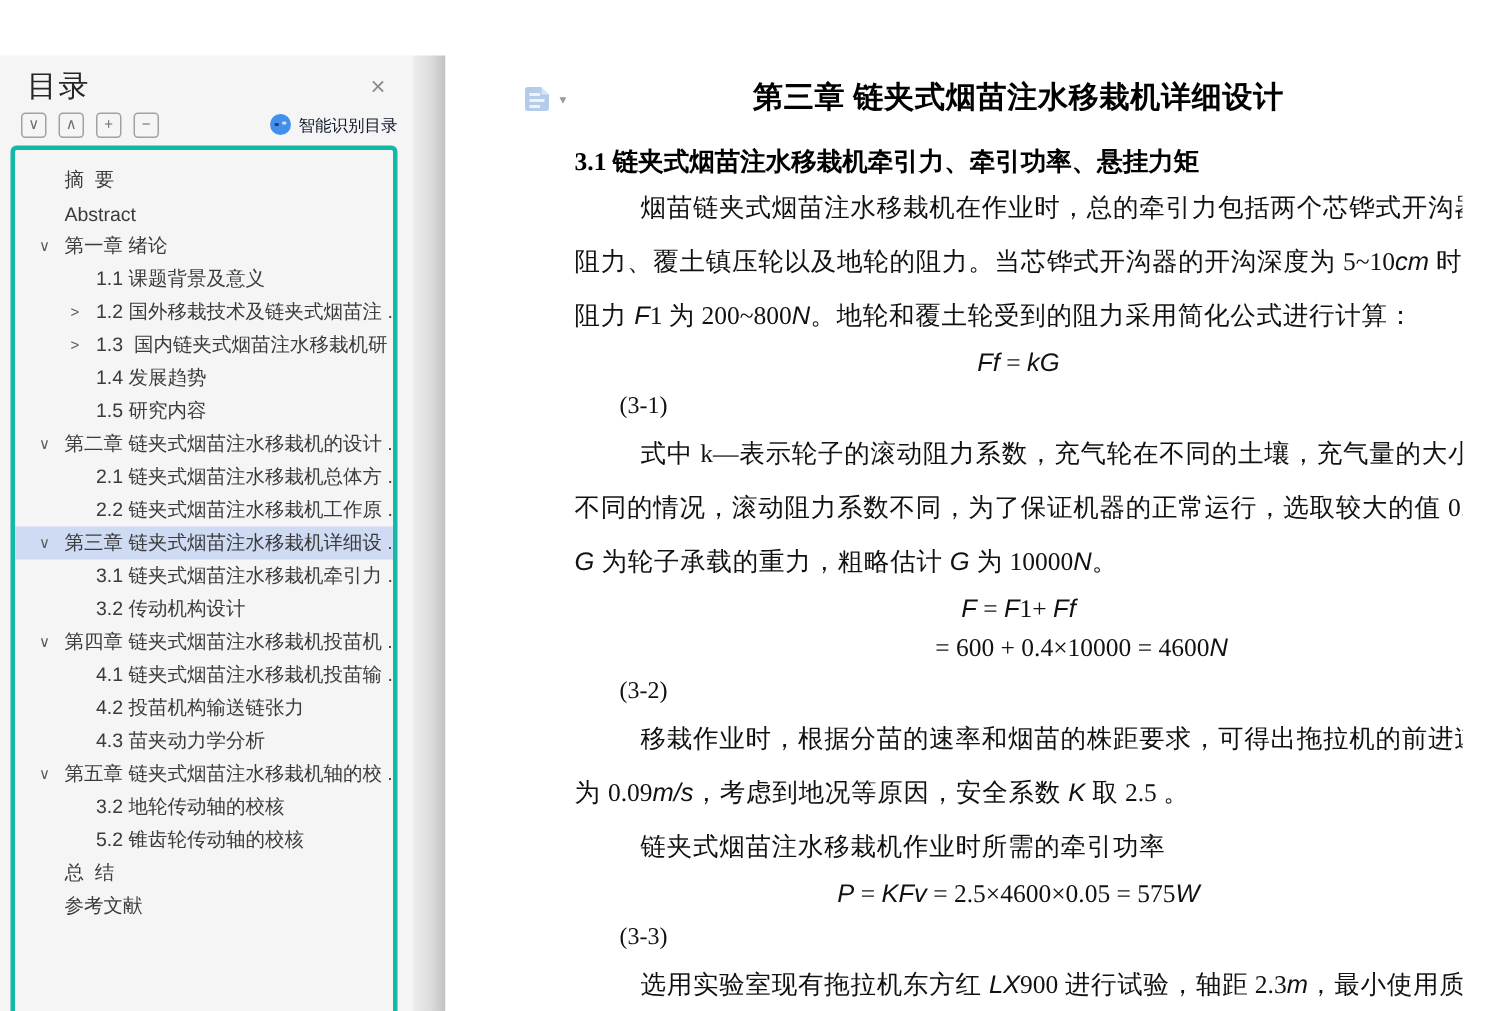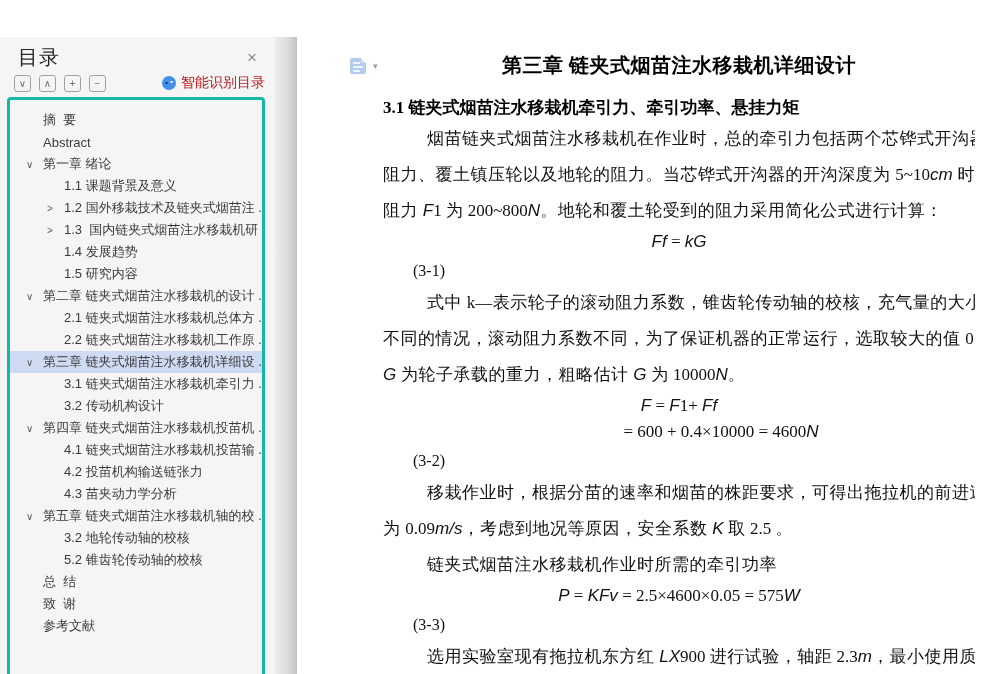--- a/index.html
+++ b/index.html
@@ -15,21 +15,21 @@
   .sb-close{font-size:17px;color:#8c8c8c;cursor:pointer;line-height:1;padding:2px 4px;}
   .sb-toolbar{position:absolute;left:14px;top:36px;right:10px;height:20px;display:flex;
               align-items:center;}
   .sq-btn{width:17px;height:17px;border:1px solid #a2a2a2;border-radius:3px;background:transparent;
           color:#6f6f6f;font-size:10px;line-height:15px;text-align:center;margin-right:8px;
           padding:0;cursor:pointer;font-family:"Liberation Sans",sans-serif;}
   .sb-ai{margin-left:auto;display:flex;align-items:center;cursor:pointer;}
   .ai-ball{width:14px;height:14px;border-radius:50%;background:#4390ec;position:relative;margin-right:5px;}
   .ai-ball::before{content:"";position:absolute;left:3px;top:6px;width:3px;height:2px;border-radius:2px;background:#1b3f74;}
   .ai-ball::after{content:"";position:absolute;left:8px;top:5px;width:3px;height:2px;border-radius:2px;background:#cfe2fb;}
-  .sb-ai-label{font-size:14px;color:#b91c1c;font-family:Liberation Serif, serif;}
+  .sb-ai-label{font-size:11px;color:#0f172a;font-family:Liberation Serif, serif;}
 
   .toc-panel{position:absolute;left:7px;top:60px;width:258px;bottom:6px;
              border:3px solid #14b8a6;border-radius:4px;padding-top:9px;box-sizing:border-box;
              overflow:hidden;}
   .toc-row{height:22px;display:flex;align-items:center;white-space:pre;cursor:pointer;
            font-size:13px;color:#3b3b3b;}
   .toc-row.lvl0{padding-left:16px;}
   .toc-row.lvl1{padding-left:37px;}
   .toc-row.selected{background:#cfdbf3;}
   .toc-chev{width:17px;font-size:10px;color:#5b5b5b;flex:0 0 17px;text-align:left;}
@@ -106,21 +106,20 @@
         <div class="toc-row lvl1"><span class="toc-chev"></span><span class="toc-label">3.1 链夹式烟苗注水移栽机牵引力 ...</span></div>
         <div class="toc-row lvl1"><span class="toc-chev"></span><span class="toc-label">3.2 传动机构设计</span></div>
         <div class="toc-row lvl0"><span class="toc-chev">∨</span><span class="toc-label">第四章 链夹式烟苗注水移栽机投苗机 ...</span></div>
         <div class="toc-row lvl1"><span class="toc-chev"></span><span class="toc-label">4.1 链夹式烟苗注水移栽机投苗输 ...</span></div>
         <div class="toc-row lvl1"><span class="toc-chev"></span><span class="toc-label">4.2 投苗机构输送链张力</span></div>
         <div class="toc-row lvl1"><span class="toc-chev"></span><span class="toc-label">4.3 苗夹动力学分析</span></div>
         <div class="toc-row lvl0"><span class="toc-chev">∨</span><span class="toc-label">第五章 链夹式烟苗注水移栽机轴的校 ...</span></div>
         <div class="toc-row lvl1"><span class="toc-chev"></span><span class="toc-label">3.2 地轮传动轴的校核</span></div>
         <div class="toc-row lvl1"><span class="toc-chev"></span><span class="toc-label">5.2 锥齿轮传动轴的校核</span></div>
         <div class="toc-row lvl0"><span class="toc-chev"></span><span class="toc-label">总  结</span></div>
-        <div class="toc-row lvl0"><span class="toc-chev"></span><span class="toc-label">致  谢</span></div>
         <div class="toc-row lvl0"><span class="toc-chev"></span><span class="toc-label">参考文献</span></div>
       </div>
   </div>
 
   <div class="page-shadow"></div>
 
   <div class="page">
     <div class="doc-tool">
       <span class="doc-ico">
         <span class="l1"></span>
@@ -131,21 +130,21 @@
     </div>
     <div class="doc-content">
       <div class="doc-title">第三章 链夹式烟苗注水移栽机详细设计</div>
       <div class="doc-section">3.1 链夹式烟苗注水移栽机牵引力、牵引功率、悬挂力矩</div>
       <div>
           <div class="line body indent"><span class="mc">烟苗链夹式烟苗注水移栽机在作业时，总的牵引力包括两个芯铧式开沟器的</span></div>
           <div class="line body"><span class="mc">阻力、覆土镇压轮以及地轮的阻力。当芯铧式开沟器的开沟深度为 </span><span class="mr">5~10</span><span class="mi">cm</span><span class="mc"> 时，</span></div>
           <div class="line body"><span class="mc">阻力 </span><span class="mi">F</span><span class="mr">1 </span><span class="mc">为</span><span class="mr"> 200~800</span><span class="mi">N</span><span class="mc">。地轮和覆土轮受到的阻力采用简化公式进行计算：</span></div>
           <div class="line formula"><span class="mi">Ff</span><span class="mr"> = </span><span class="mi">kG</span></div>
           <div class="line eqnum"><span class="mr">(3-1)</span></div>
-          <div class="line body indent"><span class="mc">式中 </span><span class="mr">k</span><span class="mc">—表示轮子的滚动阻力系数，锥齿轮传动轴的校核，充气量的大小</span></div>
+          <div class="line body indent"><span class="mc">式中 </span><span class="mr">k</span><span class="mc">—表示轮子的滚动阻力系数，充气轮在不同的土壤，充气量的大小</span></div>
           <div class="line body"><span class="mc">不同的情况，滚动阻力系数不同，为了保证机器的正常运行，选取较大的值 </span><span class="mr">0.4</span></div>
           <div class="line body"><span class="mi">G</span><span class="mc"> 为轮子承载的重力，粗略估计 </span><span class="mi">G</span><span class="mc"> 为</span><span class="mr"> 10000</span><span class="mi">N</span><span class="mc">。</span></div>
           <div class="line formula"><span class="mi">F</span><span class="mr"> = </span><span class="mi">F</span><span class="mr">1</span><span class="mr">+ </span><span class="mi">Ff</span></div>
           <div class="line formula shift"><span class="mr">= 600 + 0.4×10000 = 4600</span><span class="mi">N</span></div>
           <div class="line eqnum"><span class="mr">(3-2)</span></div>
           <div class="line body indent"><span class="mc">移栽作业时，根据分苗的速率和烟苗的株距要求，可得出拖拉机的前进速度</span></div>
           <div class="line body"><span class="mc">为 </span><span class="mr">0.09</span><span class="mi">m/s</span><span class="mc">，考虑到地况等原因，安全系数  </span><span class="mi">K</span><span class="mc">  取</span><span class="mr"> 2.5 </span><span class="mc">。</span></div>
           <div class="line body indent"><span class="mc">链夹式烟苗注水移栽机作业时所需的牵引功率</span></div>
           <div class="line formula"><span class="mi">P</span><span class="mr"> = </span><span class="mi">KFv</span><span class="mr"> = 2.5×4600×0.05 = 575</span><span class="mi">W</span></div>
           <div class="line eqnum"><span class="mr">(3-3)</span></div>

